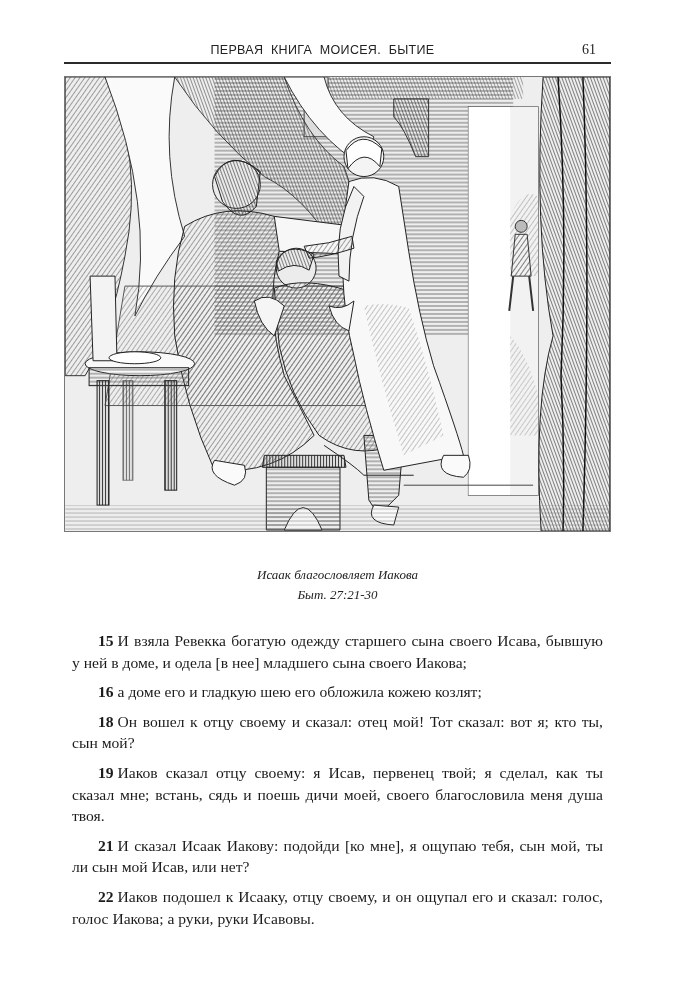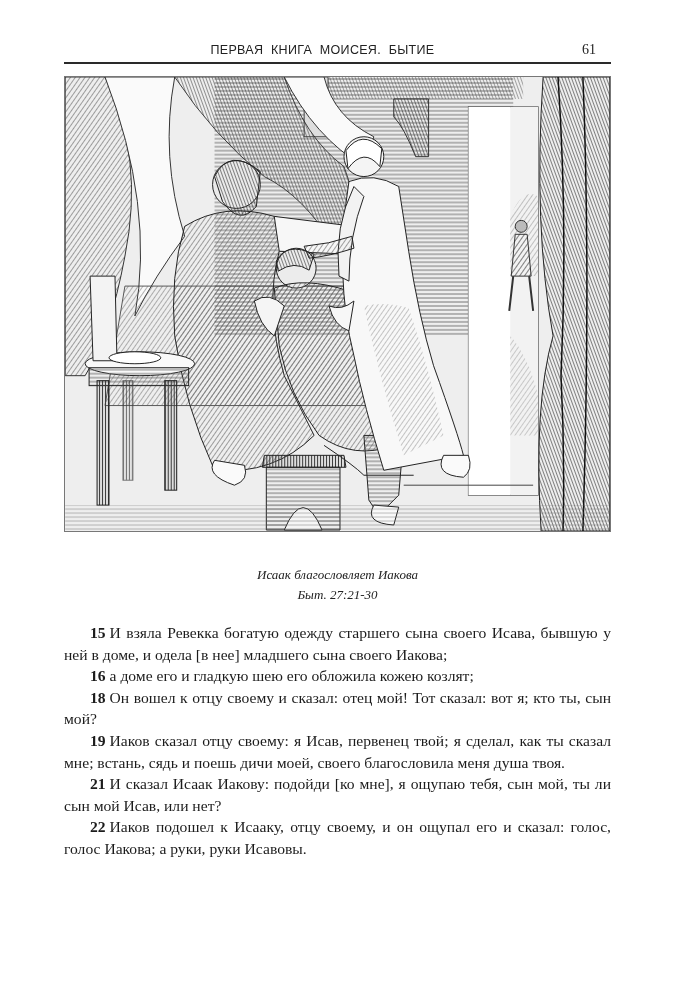--- a/index.html
+++ b/index.html
@@ -10,21 +10,21 @@
   .running-title { position: absolute; left: 0; right: 0; top: 3px; text-align: center; font-family: "Liberation Sans", "DejaVu Sans", sans-serif; font-size: 12.5px; letter-spacing: 0.3px; word-spacing: 4px; color: #222; }
   .page-number { position: absolute; right: 0; top: 2px; font-size: 14px; color: #222; text-align: right; }
   .head-rule { position: absolute; left: 64px; top: 62px; width: 547px; height: 2px; background: #2a2a2a; }
 
   .illustration { position: absolute; left: 64px; top: 76px; width: 547px; height: 456px; border: 1px solid #777; box-sizing: border-box; background: #f4f4f4; overflow: hidden; }
   .illustration svg { display: block; width: 100%; height: 100%; }
 
   .caption { position: absolute; left: 64px; width: 547px; top: 541px; text-align: center; font-style: italic; font-size: 13px; line-height: 20px; color: #222; margin-top: 24px; }
 
   .text-block { position: absolute; left: 64px; top: 622px; width: 547px; font-size: 15.6px; line-height: 21.6px; color: #1c1c1c; text-align: justify; }
-  .verse { margin: 0; text-indent: 26px; }
+  .verse { margin: 8px; text-indent: 26px; }
   .verse-num { font-weight: bold; margin-right: 4px; }
 </style>
 </head>
 <body>
 
 <div class="page">
 
   <div class="running-head">
     <div class="running-title">ПЕРВАЯ КНИГА МОИСЕЯ. БЫТИЕ</div>
     <div class="page-number">61</div>

